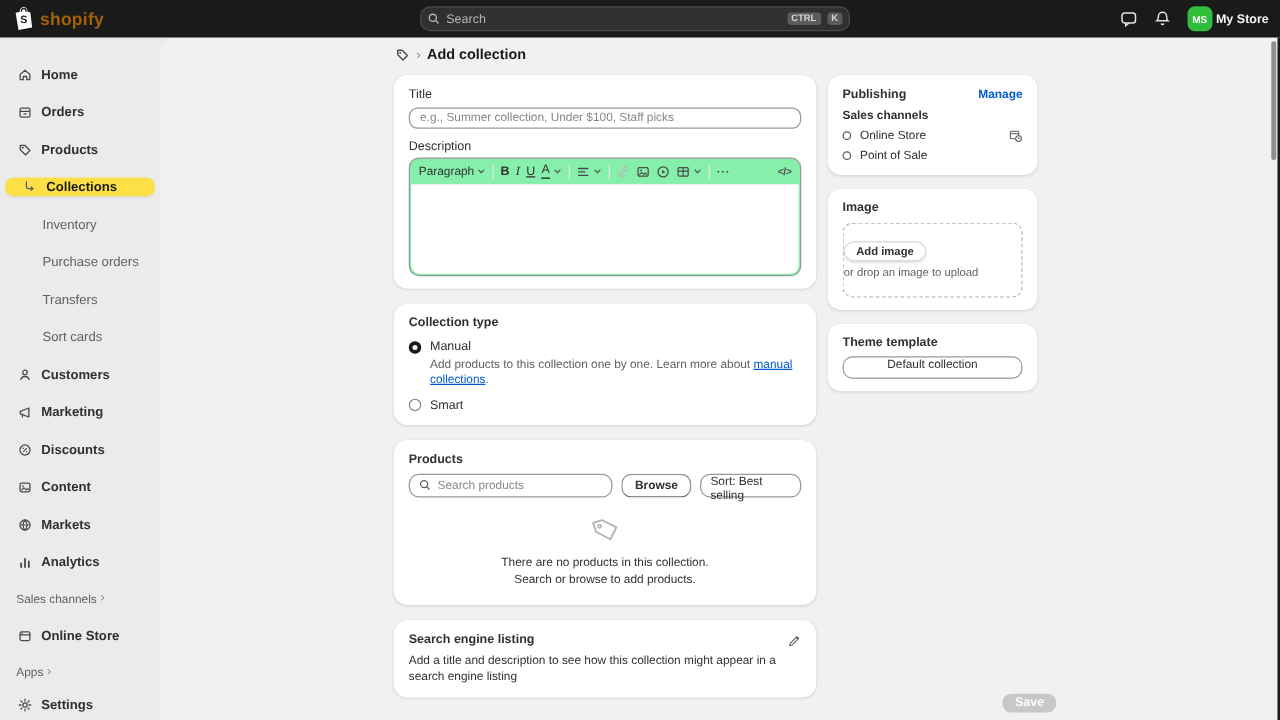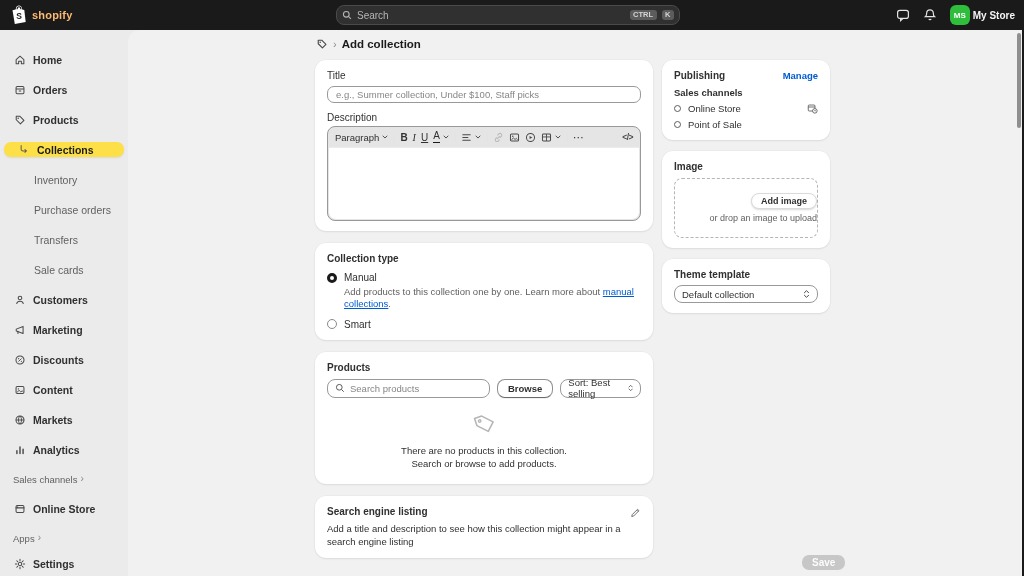--- a/index.html
+++ b/index.html
@@ -7,21 +7,21 @@
   body {
     font-family:"Liberation Sans", sans-serif;
     background:#ebebeb; overflow:hidden; position:relative;
     -webkit-font-smoothing:antialiased;
   }
   svg { display:block; }
 
   
   .topbar { position:absolute; inset:0 0 auto 0; height:30px; background:#1a1a1a; z-index:5; }
   .logo { position:absolute; left:11px; top:5px; display:flex; align-items:center; gap:5px; }
-  .logo-text { color:#fdba74; font-size:11px; font-weight:bold; letter-spacing:.2px; }
+  .logo-text { color:#a16207; font-size:14px; font-weight:bold; letter-spacing:.2px; }
   .searchbar {
     position:absolute; left:336px; top:5px; width:344px; height:20px;
     background:#303030; border:1px solid #4a4a4a; border-radius:8px;
     display:flex; align-items:center; gap:5px; padding:0 5px; color:#b5b5b5; font-size:10px;
   }
   .searchbar .grow { flex:1; }
   .kbd {
     background:#5c5c5c; color:#d5d5d5; font-size:7.5px; font-weight:bold;
     border-radius:3px; padding:1.5px 3.5px; line-height:1;
   }
@@ -66,21 +66,21 @@
   .card-heading { font-size:10px; font-weight:700; color:#303030; }
   .field-label { font-size:10px; font-weight:500; color:#303030; margin-bottom:3px; }
 
   .text-input {
     width:100%; height:17px; border:1px solid #999; border-radius:7px; padding:0 8px;
     font-size:9.5px; font-family:"Liberation Sans",sans-serif; color:#303030; background:#fff; outline:none;
   }
   .text-input::placeholder { color:#868686; }
 
   
-  .editor { margin-top:3px; border:1px solid #999; border-radius:8px; background:#e5e5e5; overflow:hidden; }
+  .editor { margin-top:3px; border:1px solid #999; border-radius:8px; background:#86efac; overflow:hidden; }
   .editor-toolbar { height:20px; display:flex; align-items:center; gap:5px; padding:0 7px; color:#303030; }
   .tb-btn { display:flex; align-items:center; gap:2px; font-size:9.5px; color:#303030; background:none; border:none; cursor:pointer; font-family:"Liberation Sans",sans-serif; }
   .tb-b { font-weight:bold; font-size:10px; }
   .tb-i { font-style:italic; font-family:"Liberation Serif",serif; font-size:10px; }
   .tb-u { text-decoration:underline; font-size:10px; }
   .tb-a { font-size:10px; border-bottom:1.5px solid #1a1a1a; line-height:1.05; }
   .tb-divider { width:1px; height:11px; background:#e3e3e3; }
   .tb-spacer { flex:1; }
   .tb-code { font-size:8.5px; font-weight:bold; letter-spacing:-.5px; color:#4a4a4a; }
   .editor-body { height:72px; background:#fff; margin:0 1px 1px; border-radius:0 0 7px 7px; border-top:1px solid #ececec; }
@@ -98,40 +98,40 @@
   .search-box input { border:none; outline:none; flex:1; font-size:9.5px; font-family:"Liberation Sans",sans-serif; color:#303030; background:transparent; }
   .search-box input::placeholder { color:#868686; }
   .btn-secondary {
     height:19px; padding:0 10px; border:1px solid #8f8f8f; border-bottom-color:#6b6b6b; border-radius:8px;
     background:#fff; font-size:9.5px; font-weight:700; color:#303030; display:flex; align-items:center;
     font-family:"Liberation Sans",sans-serif; cursor:pointer; box-shadow:0 1px 0 rgba(0,0,0,.05);
   }
   .select-box {
     height:19px; border:1px solid #999; border-radius:8px; background:#fff;
     display:flex; align-items:center; justify-content:space-between; gap:5px; padding:0 7px;
-    font-size:9.5px; color:#303030; cursor:pointer;
+    font-size:9.5px; color:#303030; cursor:pointer;flex-direction:column;
   }
   .select-sort { width:118px; }
   .empty-state { display:flex; flex-direction:column; align-items:center; text-align:center; padding:12px 0 4px; }
   .empty-text { margin-top:7px; font-size:9.5px; color:#303030; line-height:1.4; }
 
   
   .card-heading-row { display:flex; align-items:center; justify-content:space-between; }
   .seo-body { margin-top:6px; font-size:9.5px; color:#303030; line-height:1.3; }
 
   
   .manage-link { font-size:9.5px; font-weight:600; color:#005bd3; cursor:pointer; }
   .sub-heading { margin-top:6px; font-size:9.5px; font-weight:600; color:#303030; }
   .channel-row { display:flex; align-items:center; gap:7px; margin-top:5px; font-size:9.5px; color:#303030; }
   .channel-dot { width:7px; height:7px; border:1.2px solid #5c5c5c; border-radius:50%; flex:0 0 auto; }
   .channel-row .right { margin-left:auto; }
 
   
   .dropzone { margin-top:6px; height:60px; border:1px dashed #b5b5b5; border-radius:8px;
-    display:flex; flex-direction:column; align-items:flex-end; justify-content:center; gap:4px; }
+    display:flex; flex-direction:column; align-items:flex-start; justify-content:center; gap:4px; }
   .btn-pill { height:16px; padding:0 9px; background:#fff; border:1px solid #dadada; border-radius:8px;
     font-size:9px; font-weight:700; color:#303030; font-family:"Liberation Sans",sans-serif;
     box-shadow:0 1px 2px rgba(0,0,0,.15); display:flex; align-items:center; cursor:pointer; }
   .drop-hint { font-size:9px; color:#616161; }
 
   
   .theme-select { margin-top:5px; height:18px; }
 
   
   .save-btn {
@@ -226,21 +226,21 @@
   <div class="nav-item nav-sub">
     <span>Inventory</span>
   </div>
   <div class="nav-item nav-sub">
     <span>Purchase orders</span>
   </div>
   <div class="nav-item nav-sub">
     <span>Transfers</span>
   </div>
   <div class="nav-item nav-sub">
-    <span>Sale cards</span>
+    <span>Sort cards</span>
   </div>
 
   <div class="nav-item" style="margin-top:4px">
     <span class="ni">
       <svg width="12" height="12" viewBox="0 0 14 14">
           <circle cx="7" cy="4.6" r="2.1" fill="none" stroke="#4a4a4a" stroke-width="1.2"></circle>
           <path d="M3 11.6 a4.1 4.1 0 0 1 8 0" fill="none" stroke="#4a4a4a" stroke-width="1.2"></path>
         </svg>
     </span>
     <span>Customers</span>

